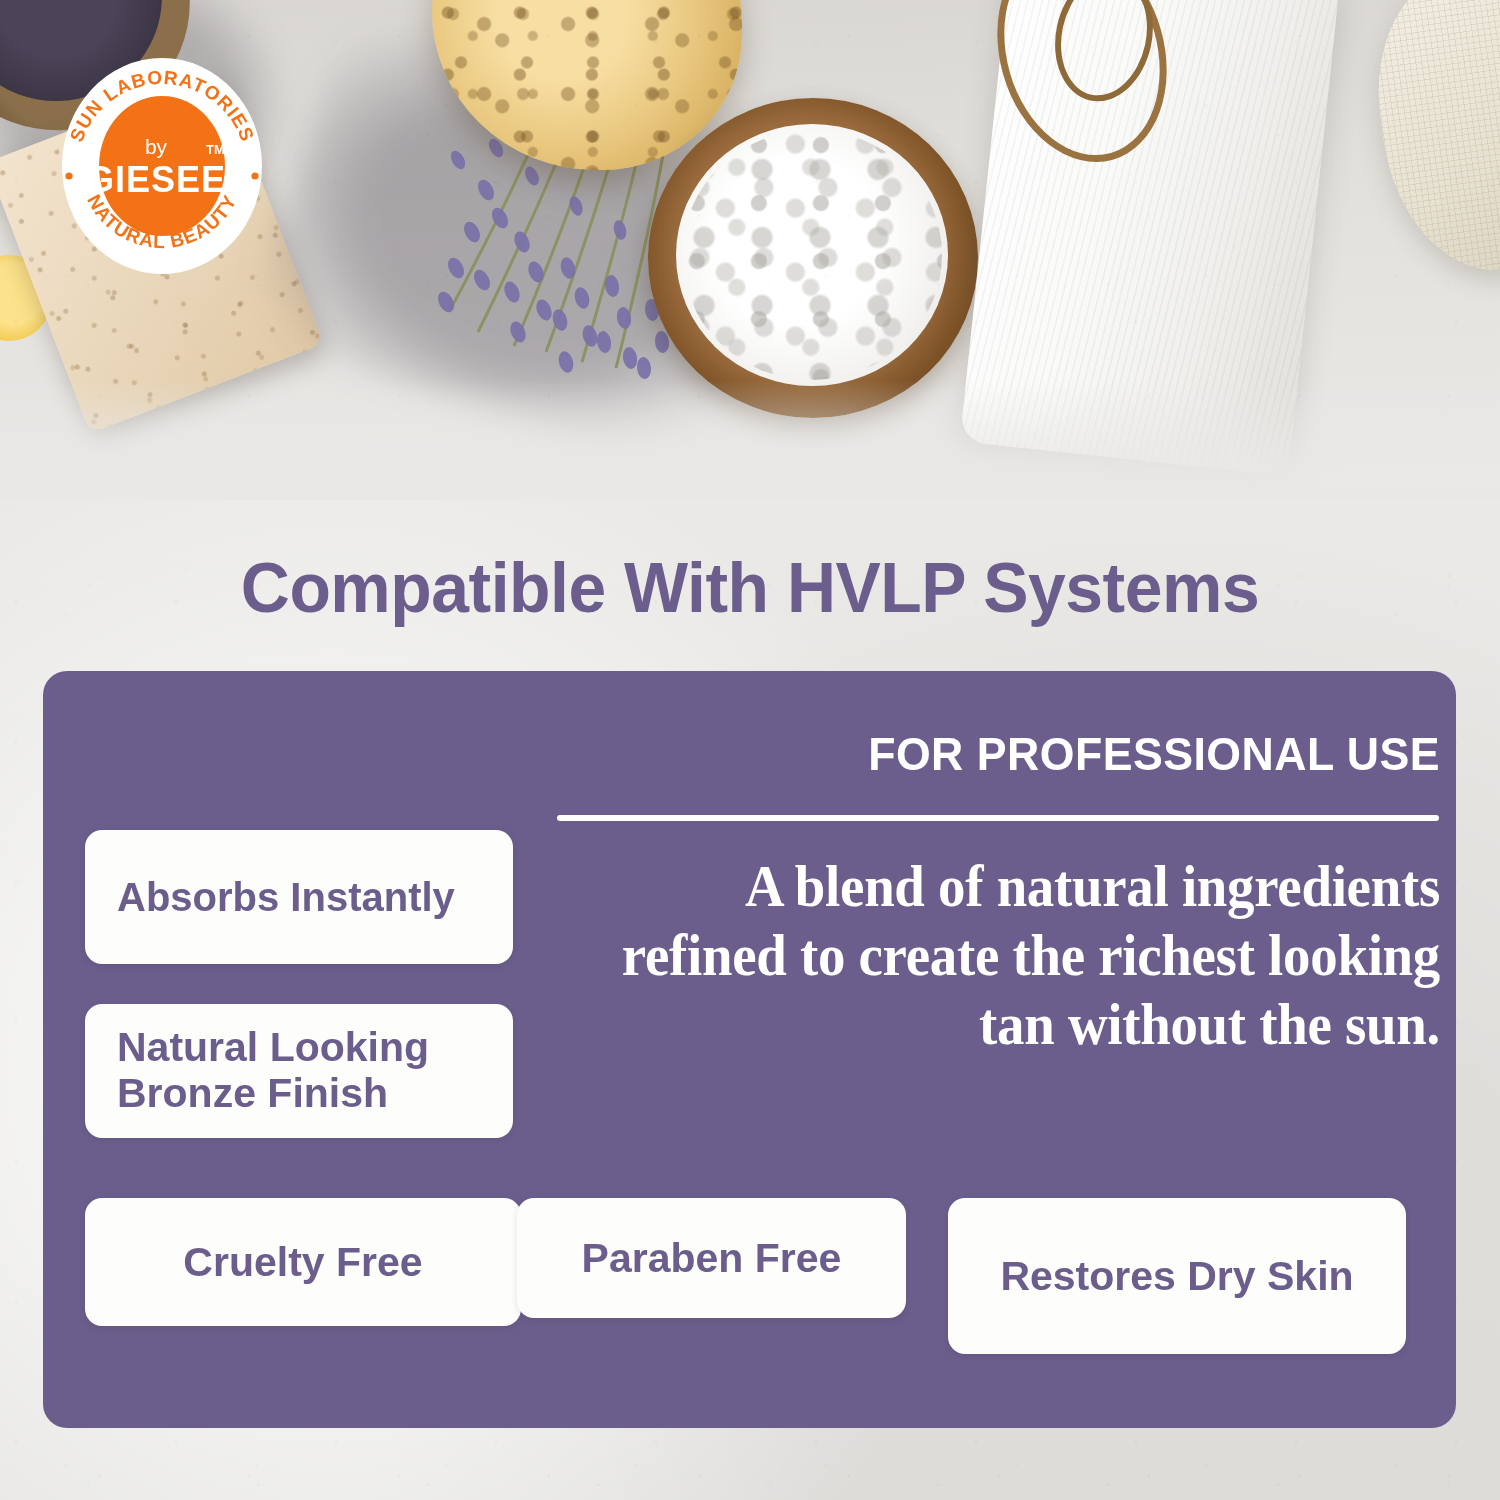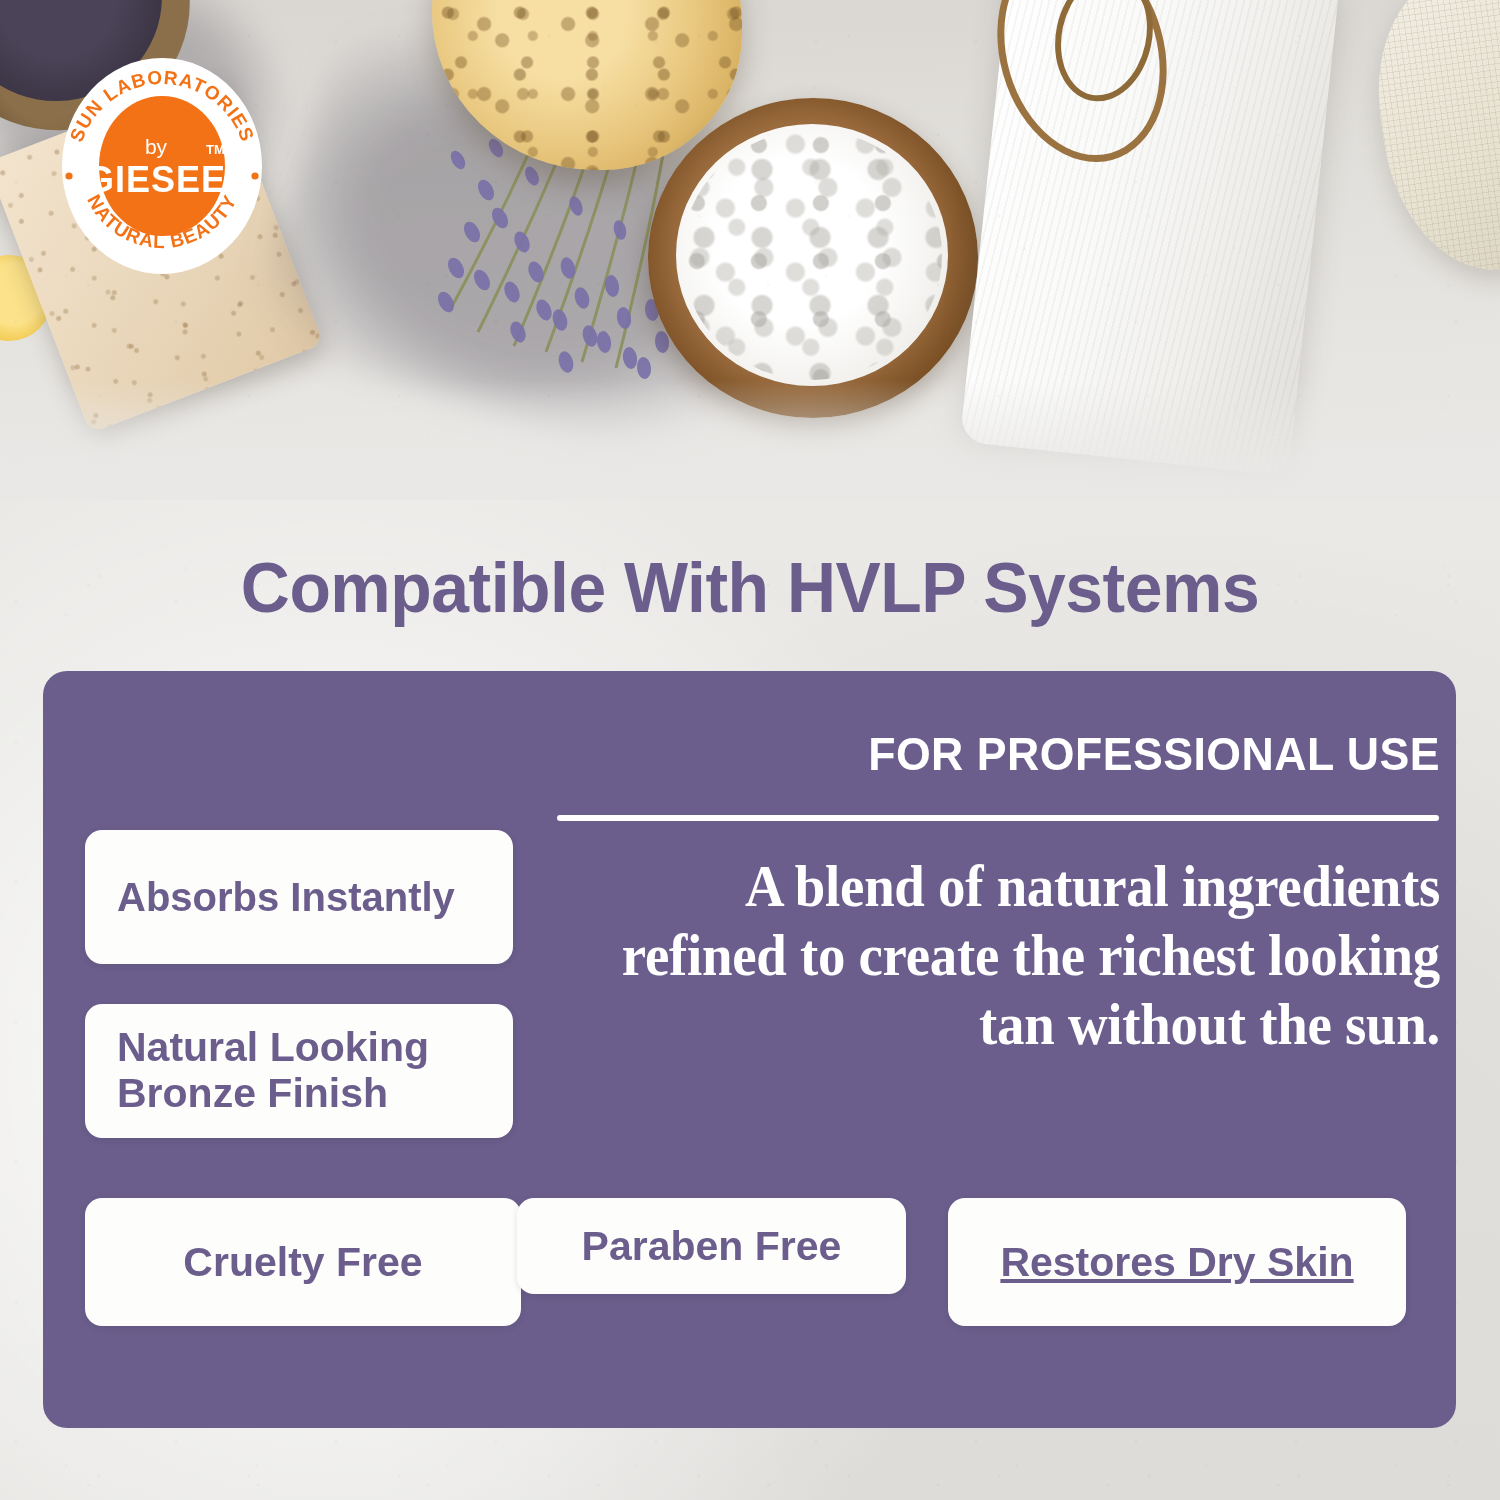--- a/index.html
+++ b/index.html
@@ -217,22 +217,22 @@
     color:#6B5E8C;
     font-family:"Liberation Sans", sans-serif;
     font-weight:bold;
   }
   .card.left{ justify-content:flex-start; padding-left:32px; }
   .card.center{ justify-content:center; padding:0 14px; text-align:center; }
 
   #card-absorbs{ left:85px;top:830px;width:428px;height:134px;font-size:40px; }
   #card-bronze { left:85px;top:1004px;width:428px;height:134px;font-size:41px; line-height:1.12; }
   #card-cruelty{ left:85px;top:1198px;width:436px;height:128px;font-size:41px; }
-  #card-paraben{ left:517px;top:1198px;width:389px;height:96px;font-size:41px; }
-  #card-restores{left:948px;top:1198px;width:458px;height:128px;font-size:41px;text-decoration:underline; }
+  #card-paraben{ left:517px;top:1198px;width:389px;height:120px;font-size:41px; }
+  #card-restores{left:948px;top:1198px;width:458px;height:156px;font-size:41px; }
 </style>
 </head>
 <body>
 
 <div id="stage">
 
   <div id="photo">
     <div class="ph shadow-tl"></div>
     <div class="ph bowl-tl"></div>
     <div class="ph bowl-tl-in"></div>

